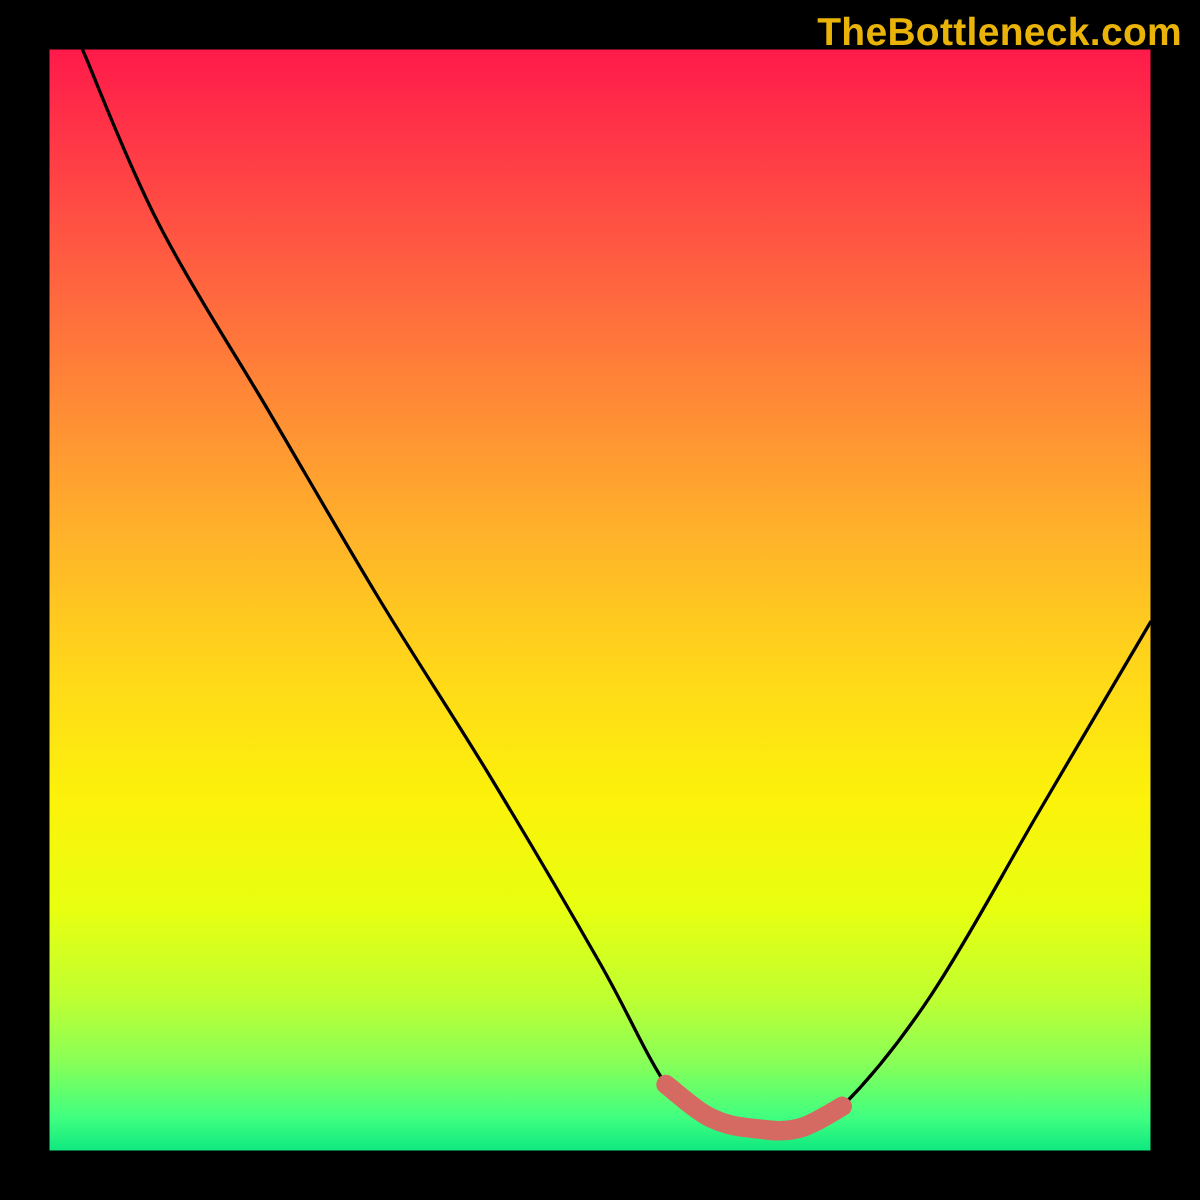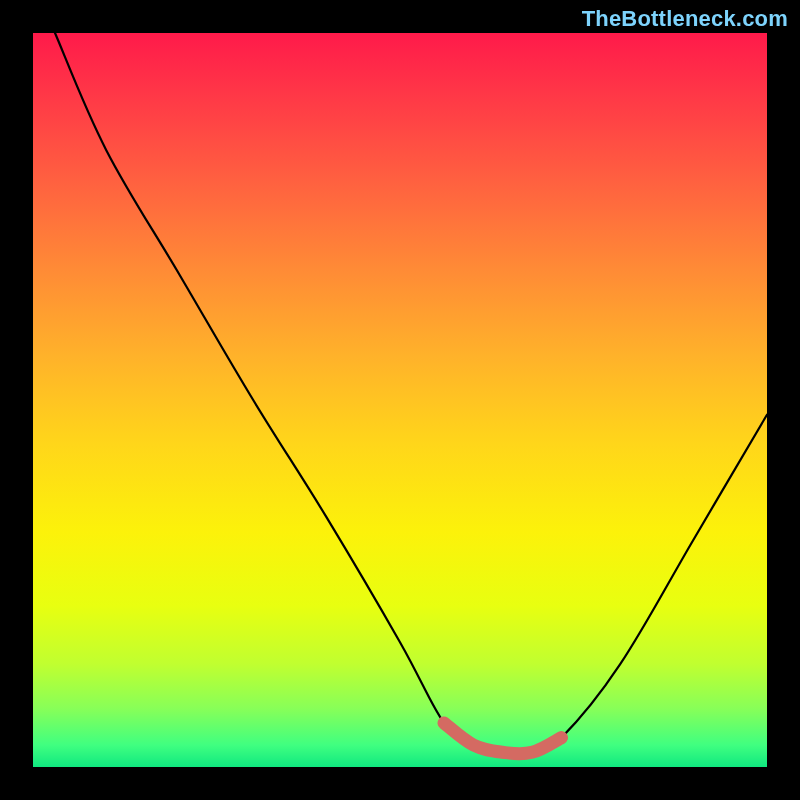--- a/index.html
+++ b/index.html
@@ -26,23 +26,23 @@
       #c0ff30 86%,
       #88ff58 92%,
       #40ff80 97%,
       #10e880 100%
     );
   }
   .watermark {
     position: absolute;
     top: 6px; right: 12px;
     font-family: Arial, Helvetica, sans-serif;
-    font-size: 22px;
+    font-size: 26px;
     font-weight: bold;
-    color: #7dd3fc;
+    color: #eab308;
     letter-spacing: 0.2px;
     user-select: none;
   }
   svg.curve {
     position: absolute;
     left: 0; top: 0;
     width: 734px; height: 734px;
     overflow: visible;
   }
 </style>

